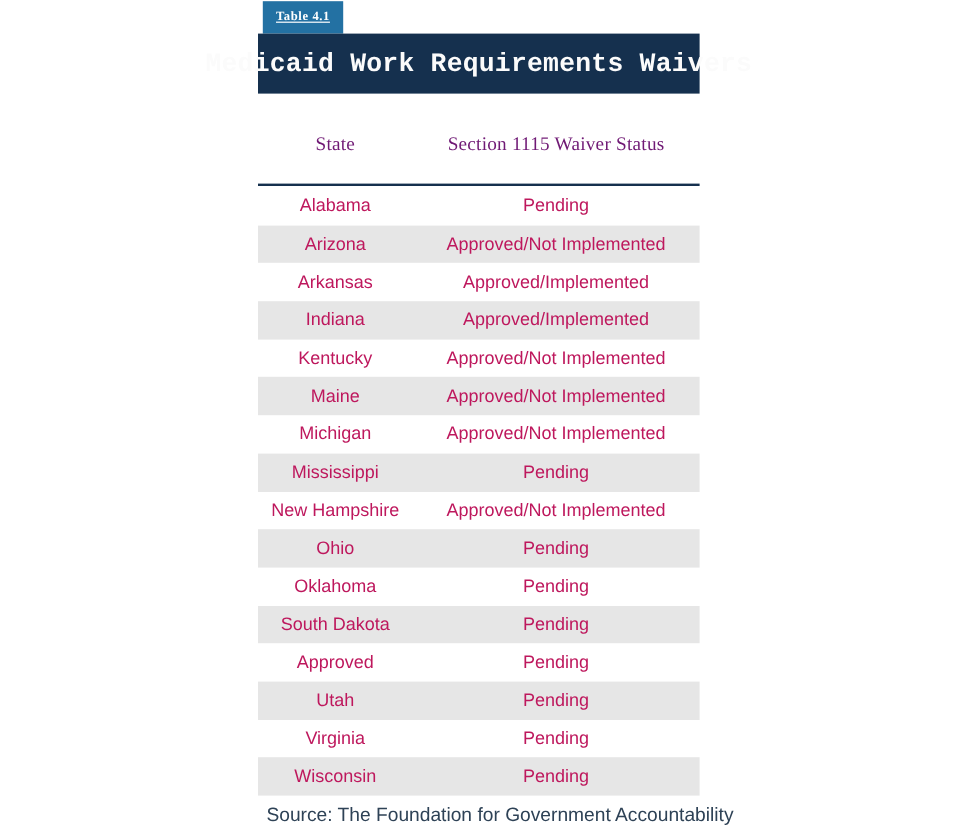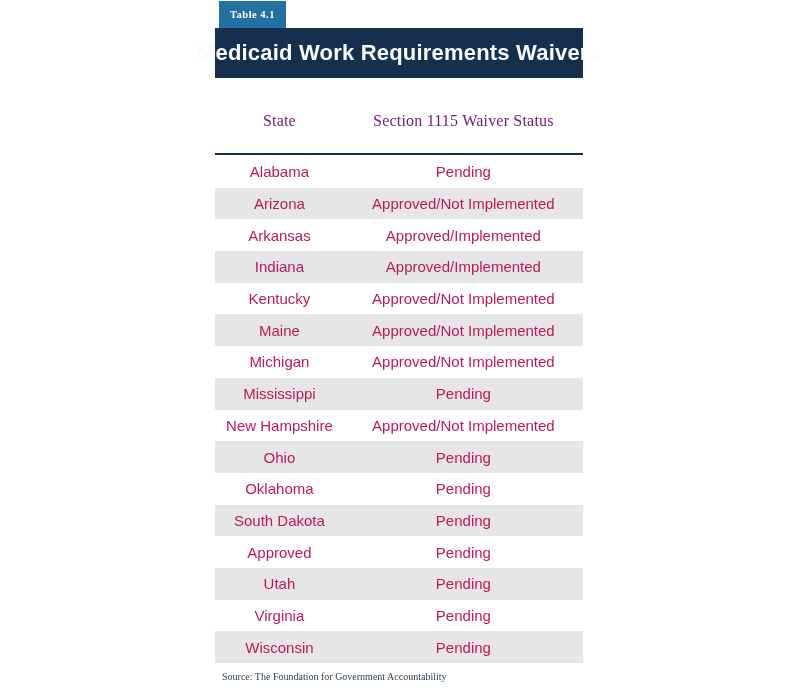--- a/index.html
+++ b/index.html
@@ -12,32 +12,32 @@
   .page { position: relative; width: 800px; height: 695px; background: #ffffff; }
 
   
   .table-tab {
     position: absolute; left: 219px; top: 1px; height: 27px;
     background: #2371a3;
     color: #ffffff;
     display: inline-flex; align-items: center;
     padding: 0 11px;
     font-family: "Liberation Serif", serif;
-    font-weight: bold; font-size: 10.5px; letter-spacing: 0.5px;
+    font-weight: bold; font-size: 10.5px; letter-spacing: 0.5px; text-decoration: underline;
   }
 
   
   .title-bar {
     position: absolute; left: 215px; top: 28px; width: 368px; height: 50px;
     background: #15304e;
     display: flex; align-items: center; justify-content: center;
   }
   .title-bar .title {
     color: #fbfbfb;
-    font-family: Liberation Sans, sans-serif;
+    font-family: Liberation Mono, monospace;
     font-weight: bold; font-size: 22px; letter-spacing: 0.2px;
     white-space: nowrap;
   }
 
   
   .col-headers {
     position: absolute; left: 215px; top: 102px; width: 368px; height: 38px;
     display: flex; align-items: center;
     font-family: "Liberation Serif", serif;
     font-size: 16px; color: #701a75; letter-spacing: 0.2px;
@@ -61,21 +61,21 @@
     font-size: 15px; color: #be185d;
   }
   .row:nth-child(even) { background: #e6e6e6; }
   .cell { text-align: center; }
   .cell.state  { width: 35%; }
   .cell.status { width: 65%; }
 
   
   .source {
     position: absolute; left: 222px; top: 671px;
-    font-size: 10px; color: #2e4256; font-family: Liberation Serif, serif;
+    font-size: 16px; color: #2e4256;
   }
 </style>
 </head>
 <body>
 
 <div class="page">
 
   <div class="table-tab">
     <span>Table 4.1</span>
   </div>

